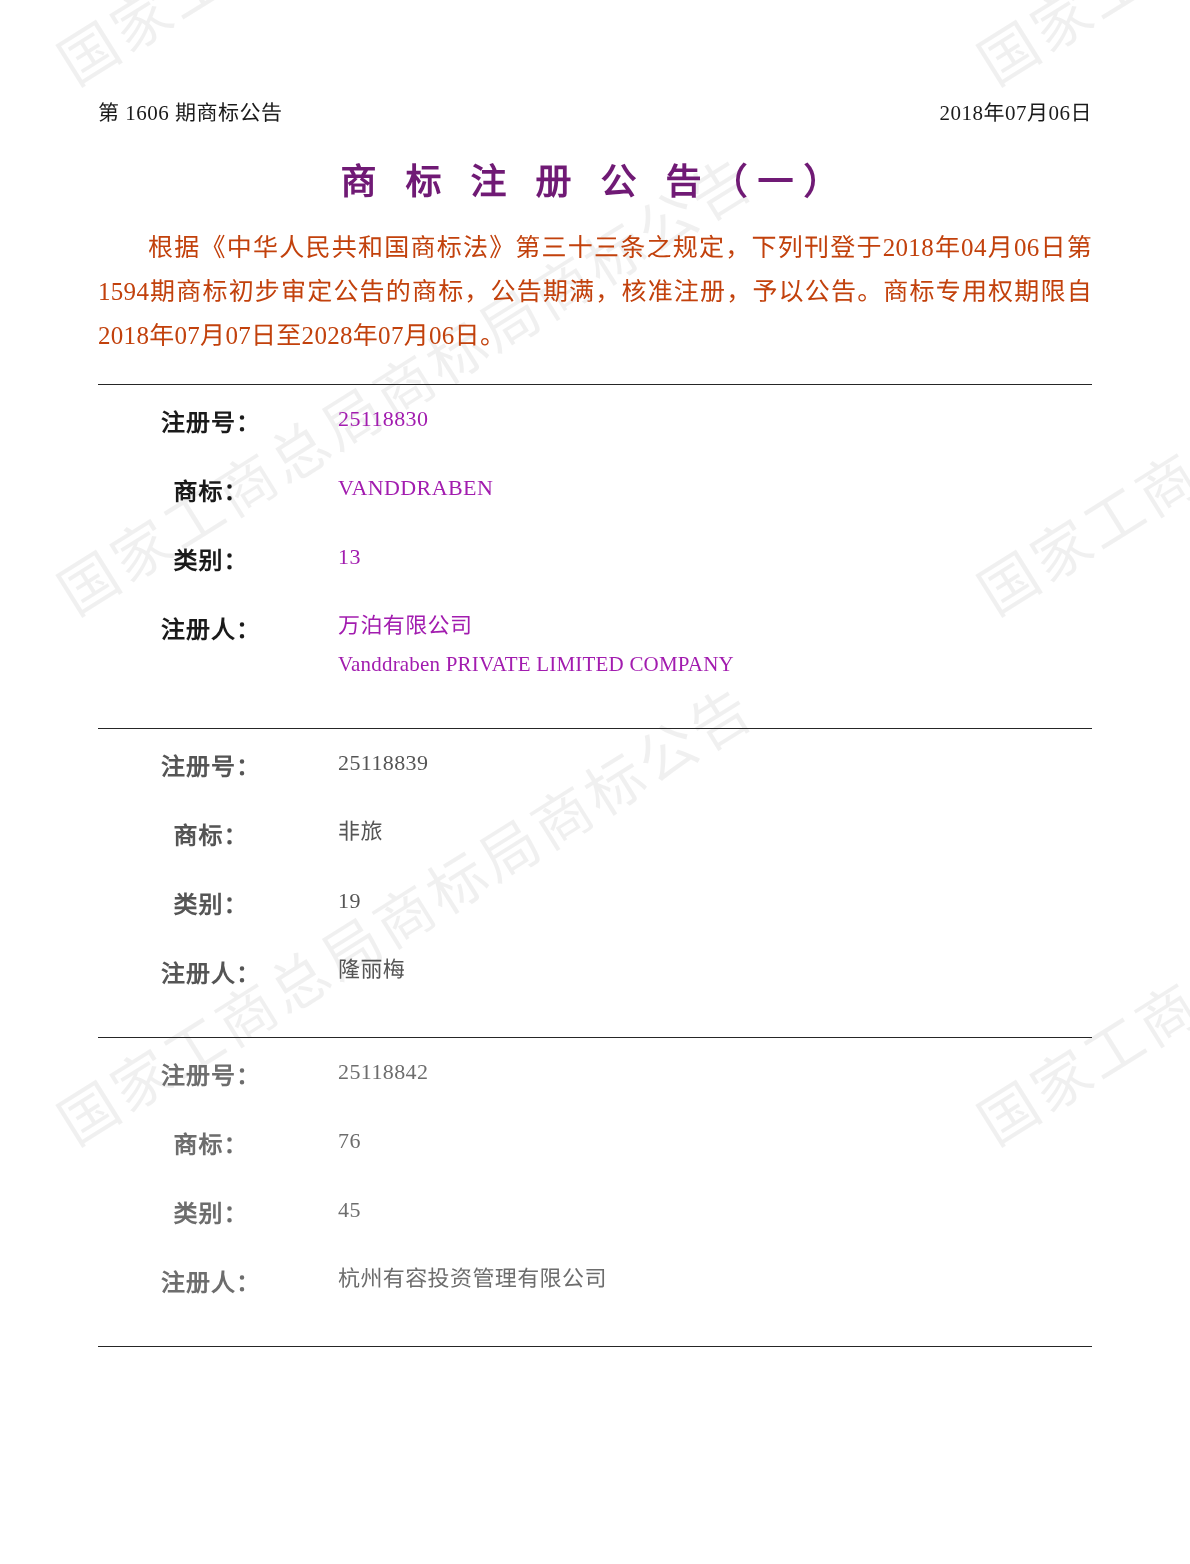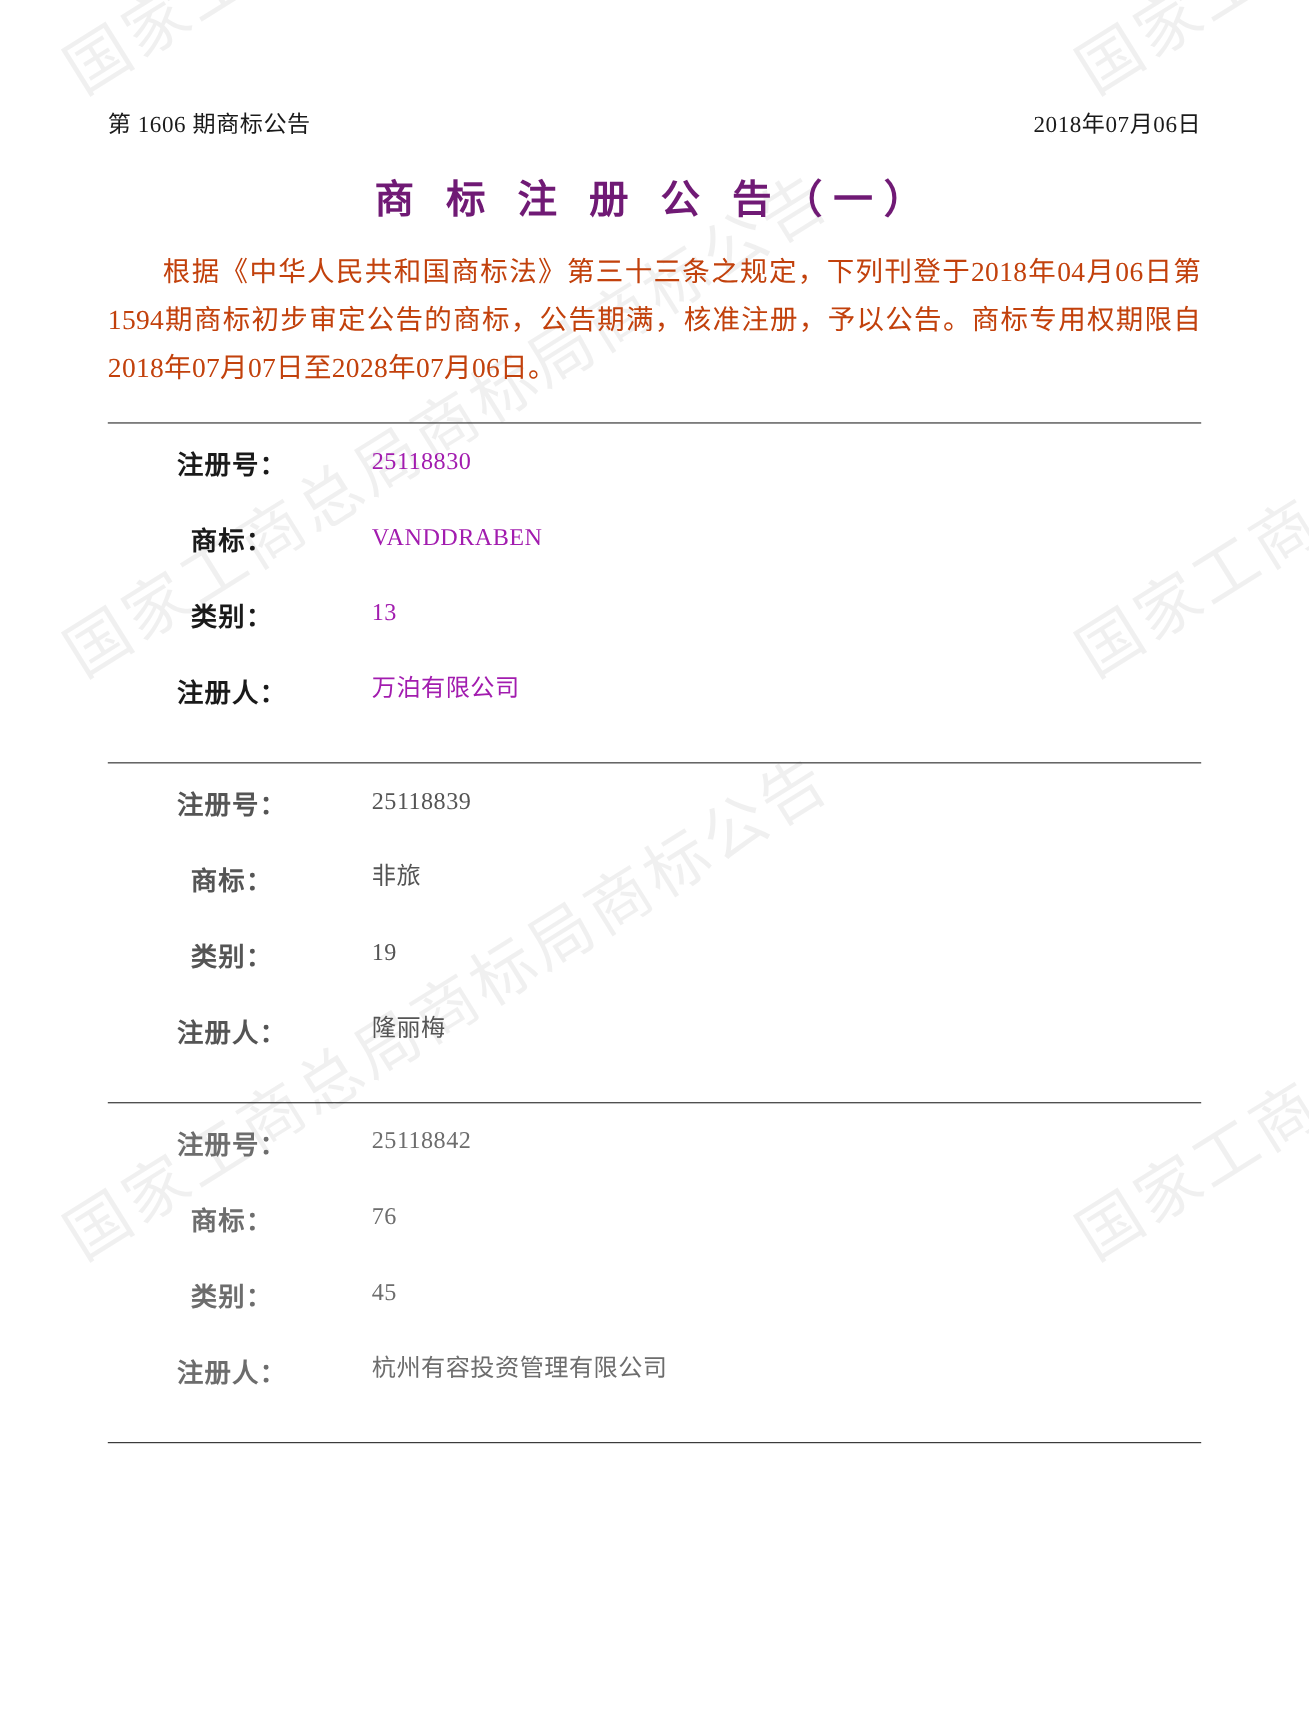--- a/index.html
+++ b/index.html
@@ -164,20 +164,21 @@
       <div class="row-value">VANDDRABEN</div>
     </div>
     <div class="row">
       <div class="row-label">类别：</div>
       <div class="row-value">13</div>
     </div>
     <div class="row">
       <div class="row-label">注册人：</div>
       <div class="row-value">
         <span>万泊有限公司</span>
+        <span class="line2">Vanddraben PRIVATE LIMITED COMPANY</span>
       </div>
     </div>
   </div>
 
   <hr class="rule">
 
   <div class="entry faded">
     <div class="row">
       <div class="row-label">注册号：</div>
       <div class="row-value">25118839</div>

